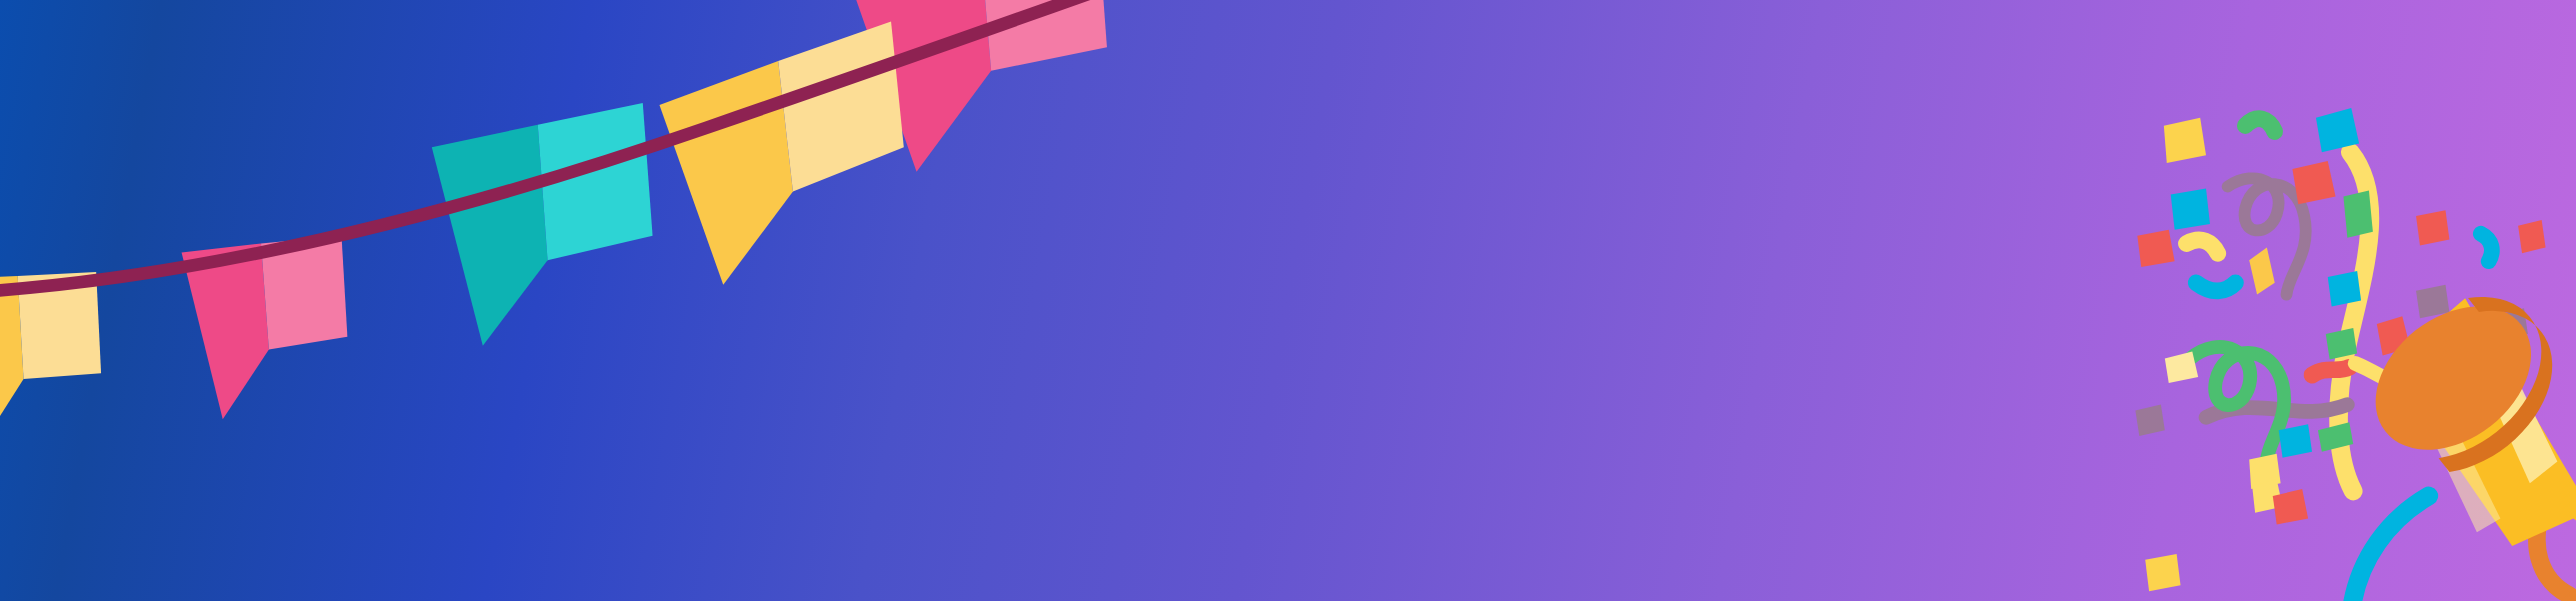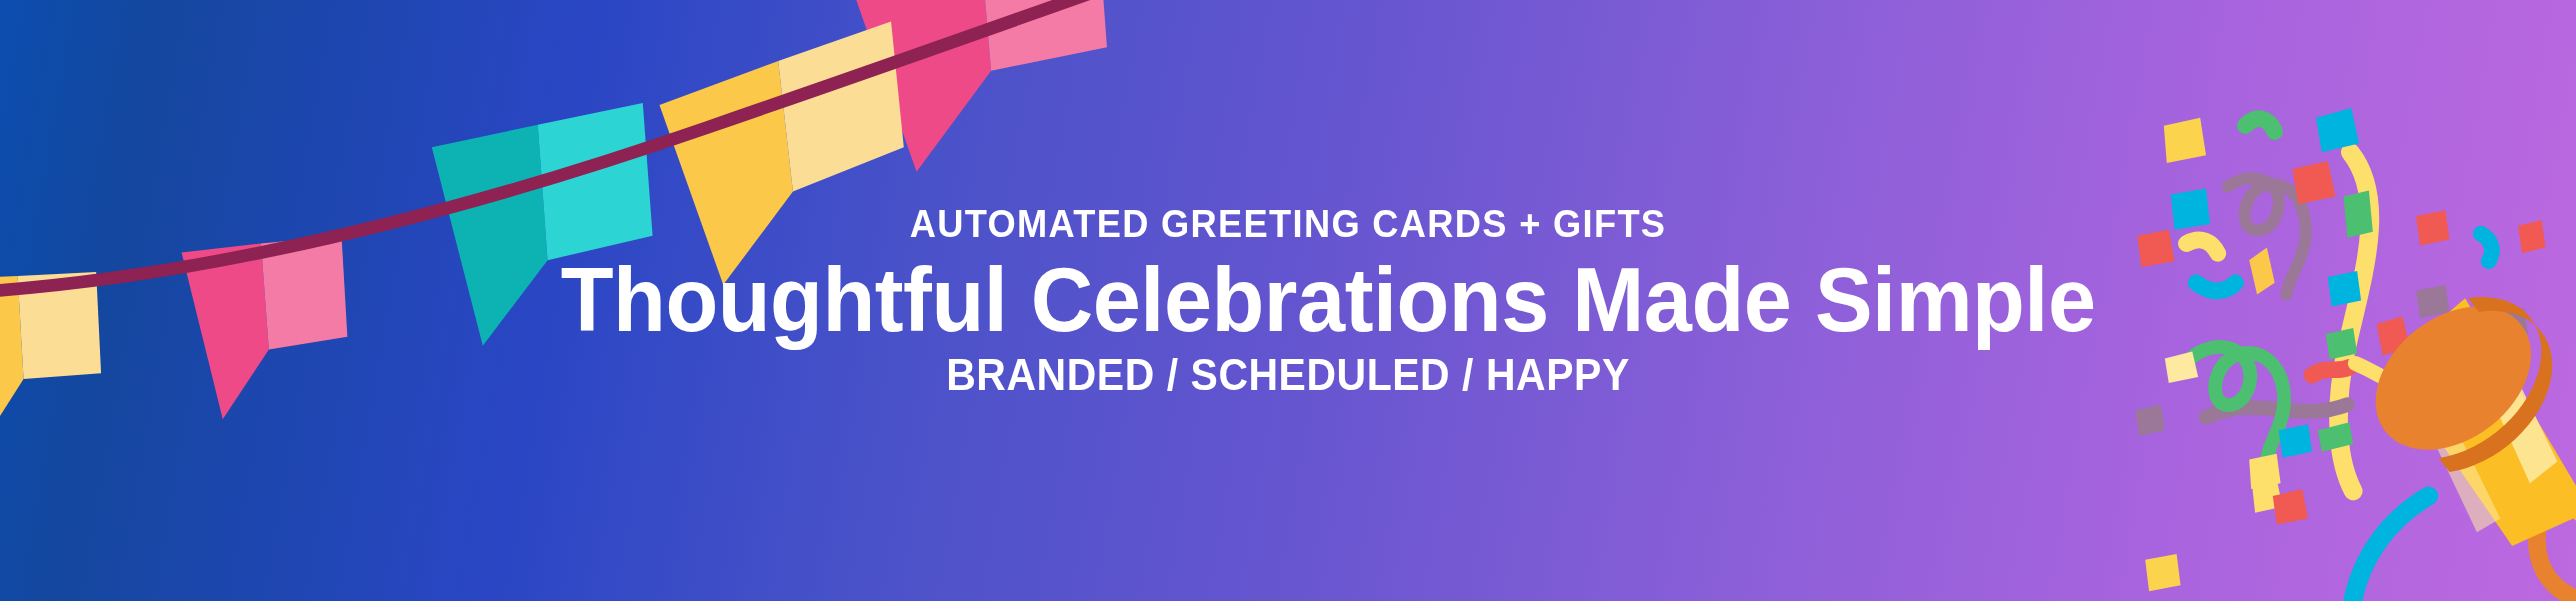--- a/index.html
+++ b/index.html
@@ -176,20 +176,15 @@
 
         <polygon points="2500,320 2528,310 2606,470 2578,492" fill="#FDE9A0" opacity="0.88"></polygon>
         <polygon points="2452,390 2474,378 2548,528 2524,542" fill="#FDE9A0" opacity="0.55"></polygon>
 
         <ellipse cx="2500" cy="385" rx="88" ry="62" transform="rotate(-38 2500 385)" fill="#E8822E"></ellipse>
         <path d="M 2438,440 A 88,62 0 0 0 2562,330 L 2562,348 A 88,62 0 0 1 2438,458 Z" transform="rotate(-38 2500 385)" fill="#D9721F"></path>
       </g>
     </svg>
   </div>
 
-  <div class="content">
-    <p class="eyebrow">AUTOMATED GREETING CARDS + GIFTS</p>
-    <h1 class="headline">Thoughtful Celebrations Made Simple</h1>
-    <p class="subline">BRANDED / SCHEDULED / HAPPY</p>
-  </div>
 
 </div>
 
 
 </body></html>

